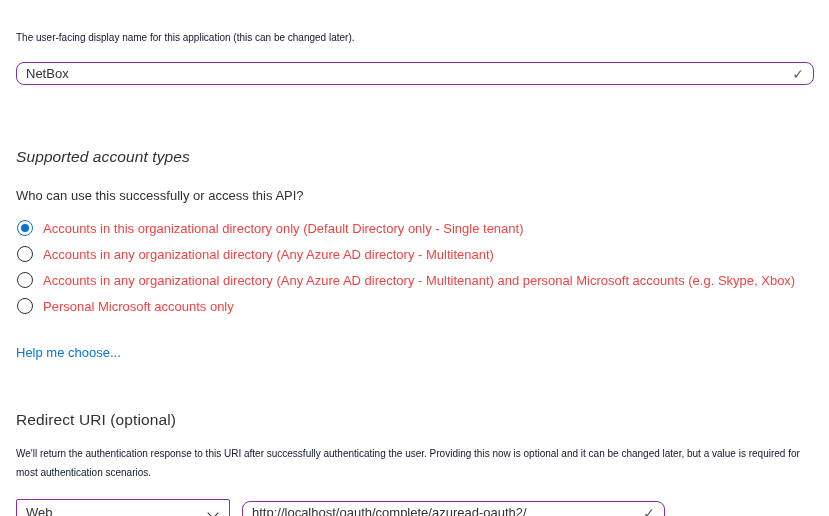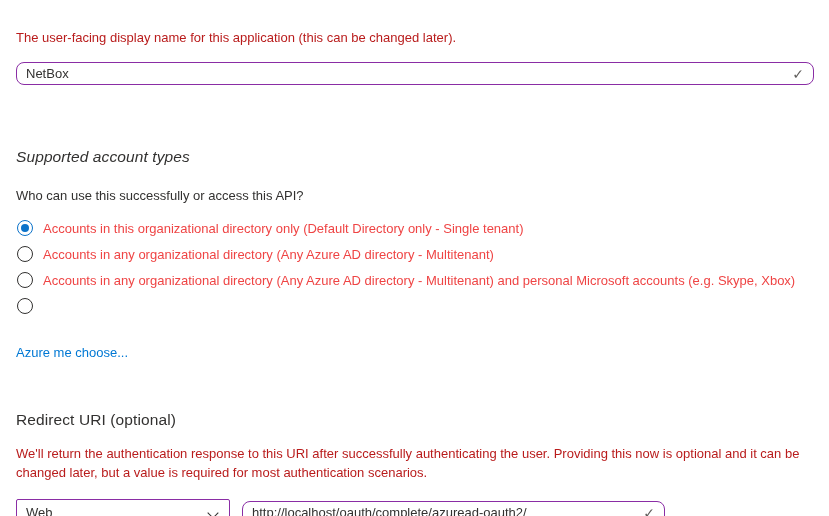--- a/index.html
+++ b/index.html
@@ -14,22 +14,22 @@
 
   h2.section-title {
     font-size: 15.5px;
     font-weight: 400;
     color: #323130;
     letter-spacing: 0.1px;
   }
   .required-marker { color: #e81123; margin-right: 3px; font-size: 14px; }
 
   .desc {
-    font-size: 13px;
-    color: #b91c1c;
+    font-size: 10px;
+    color: #0f172a;
     line-height: 19px;
     margin-top: 16px;
     max-width: 800px;
   }
 
   
   .field {
     position: relative;
     display: flex;
     align-items: center;
@@ -177,24 +177,25 @@
     <div class="radio-row">
       <span class="radio-circle">
           <span class="radio-dot"></span>
         </span>
       <span class="radio-label">Accounts in any organizational directory (Any Azure AD directory - Multitenant) and personal Microsoft accounts (e.g. Skype, Xbox)</span>
     </div>
     <div class="radio-row">
       <span class="radio-circle">
           <span class="radio-dot"></span>
         </span>
+      <span class="radio-label">Personal Microsoft accounts only</span>
     </div>
   </div>
 
-  <a class="help-link">Azure me choose...</a>
+  <a class="help-link">Help me choose...</a>
 
   
   <h2 class="section-title section-gap-2">Redirect URI (optional)</h2>
 
   <p class="desc redirect-desc">We'll return the authentication response to this URI after successfully authenticating the user. Providing this now is optional and it can be changed later, but a value is required for most authentication scenarios.</p>
 
   <div class="uri-row">
     <div class="dropdown">
       <span class="dropdown-value">Web</span>
       <span class="chevron"></span>

